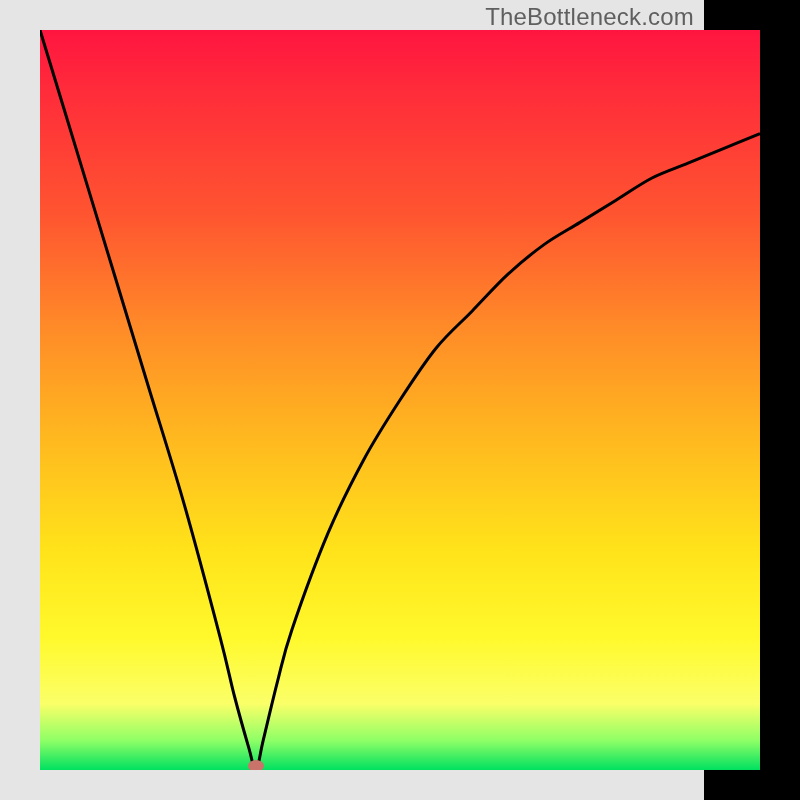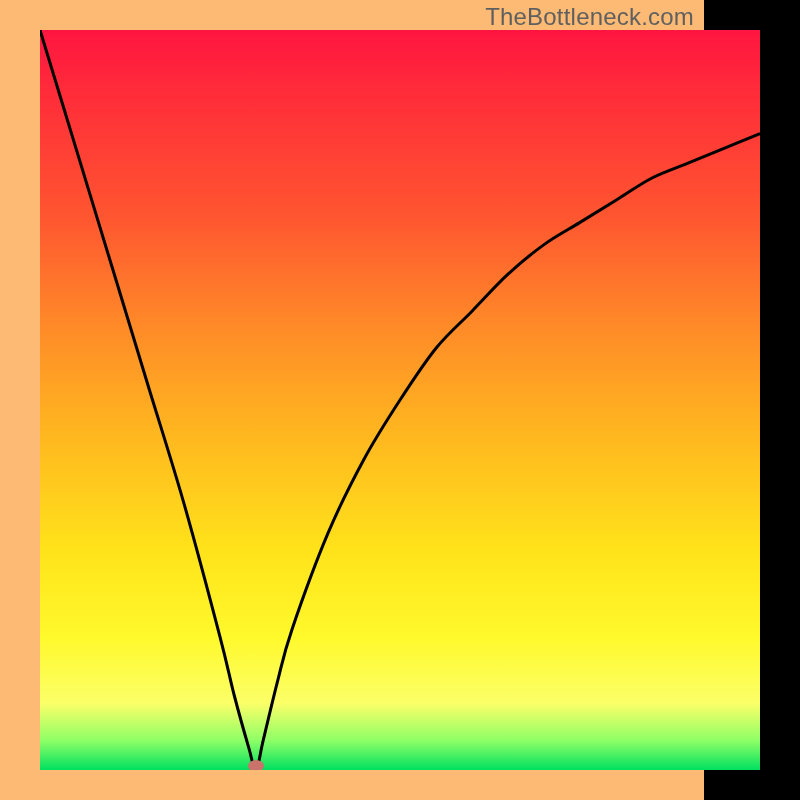--- a/index.html
+++ b/index.html
@@ -7,21 +7,21 @@
     padding: 0;
     width: 800px;
     height: 800px;
     background: #000;
     font-family: Arial, Helvetica, sans-serif;
   }
   .frame {
     position: relative;
     width: 704px;
     height: 800px;
-    background: #fdba74;
+    background: #e5e5e5;
   }
   .watermark {
     position: absolute;
     top: 3px;
     right: 10px;
     color: #5f5f5f;
     font-size: 24px;
     letter-spacing: 0.2px;
     z-index: 3;
   }

